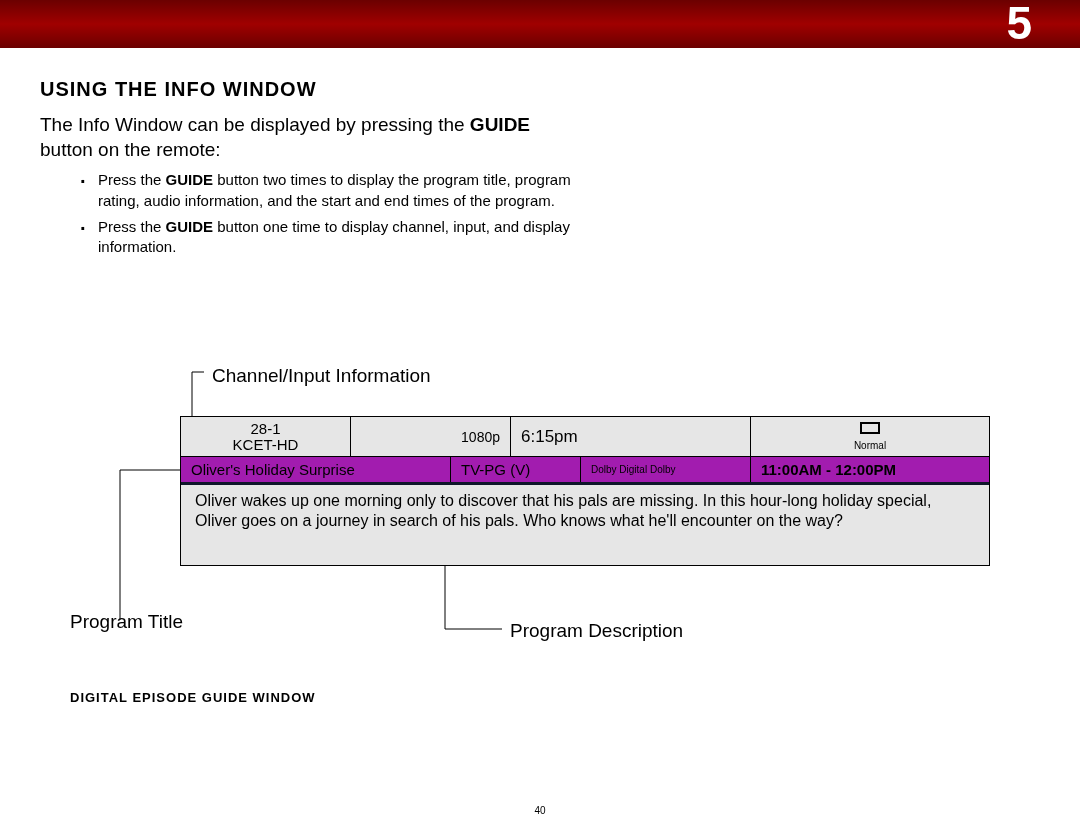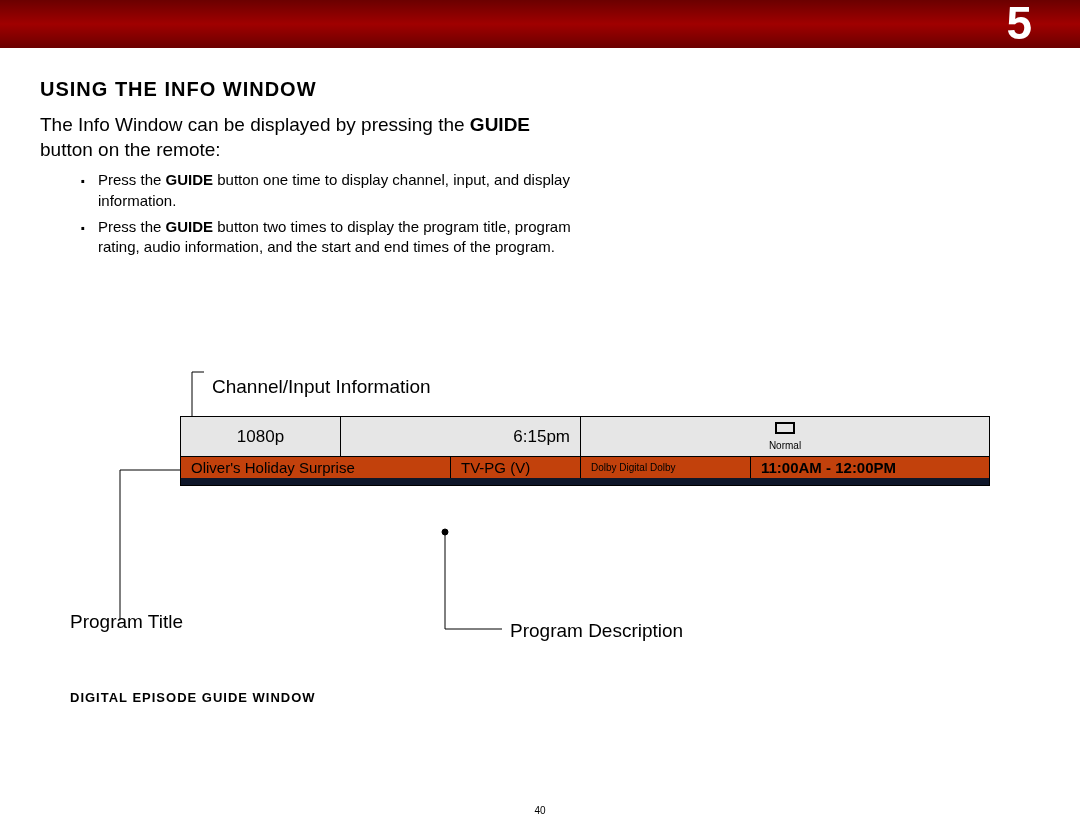--- a/index.html
+++ b/index.html
@@ -10,36 +10,36 @@
   .section-title { font-size: 20px; font-weight: 700; letter-spacing: 1px; margin-bottom: 12px; }
   .intro { font-size: 19px; max-width: 540px; line-height: 1.3; }
   ul { margin: 8px 0 0 40px; max-width: 530px; }
   ul li { font-size: 15px; line-height: 1.35; margin-bottom: 6px; list-style: none; position: relative; padding-left: 18px; }
   ul li::before { content: "·"; position: absolute; left: 0; top: -2px; font-size: 20px; font-weight: 700; }
   .bold { font-weight: 700; }
 
   .diagram { position: absolute; left: 70px; top: 360px; width: 940px; }
 
   .label { font-size: 19px; position: absolute; }
-  .label.channel { left: 142px; top: 16px; }
+  .label.channel { left: 142px; top: 5px; }
   .label.progtitle { left: 0; top: 251px; }
   .label.progdesc { left: 440px; top: 260px; }
 
   .infobox { position: absolute; left: 110px; top: 56px; width: 810px; border: 1px solid #000; }
   .row1 { display: flex; background: #e6e6e6; border-bottom: 1px solid #000; height: 40px; }
-  .cell { border-right: 1px solid #000; padding: 2px 10px; display: flex; flex-direction: column; justify-content: center; font-size: 15px; text-align: right; }
+  .cell { border-right: 1px solid #000; padding: 2px 10px; display: flex; flex-direction: column; justify-content: center; font-size: 15px; }
   .cell:last-child { border-right: none; }
   .cell.chan { width: 170px; text-align: center; line-height: 1.05; }
-  .cell.res  { width: 160px; text-align: center; font-size: 17px; }
+  .cell.res  { width: 160px; text-align: right; font-size: 14px; }
   .cell.time { width: 240px; font-size: 17px; padding-left: 10px; }
   .cell.disp { flex: 1; display: flex; flex-direction: column; align-items: center; justify-content: center; gap: 6px; }
   .disp-icon { width: 20px; height: 12px; border: 2px solid #000; }
   .disp-txt  { font-size: 10px; }
 
-  .row2 { display: flex; background: #c2410c; border-bottom: 7px solid #0f172a; height: 28px; }
+  .row2 { display: flex; background: #a21caf; border-bottom: 3px solid #0f172a; height: 28px; }
   .cell2 { border-right: 1px solid #000; padding: 3px 10px; font-size: 15px; display: flex; align-items: center; }
   .cell2:last-child { border-right: none; font-weight: bold; }
   .cell2.title { width: 270px; }
   .cell2.rating { width: 130px; }
   .cell2.audio { width: 170px; font-size: 10px; }
   .cell2.timeslot { flex: 1; }
 
   .row3 { background: #e6e6e6; padding: 6px 14px 14px 14px; font-size: 16px; line-height: 1.25; min-height: 80px; }
 
   .lead { position: absolute; stroke: #000; fill: none; }
@@ -55,24 +55,24 @@
   <div class="num">5</div>
 </div>
 
 <div class="content">
   <div class="section-title">USING THE INFO WINDOW</div>
   <p class="intro">
     <span>The Info Window can be displayed by pressing the </span><span class="bold">GUIDE</span><span> button on the remote:</span>
   </p>
   <ul>
     <li>
-      <span>Press the </span><span class="bold">GUIDE</span><span> button one time to display channel, input, and display information.</span>
+      <span>Press the </span><span class="bold">GUIDE</span><span> button two times to display the program title, program rating, audio information, and the start and end times of the program.</span>
     </li>
     <li>
-      <span>Press the </span><span class="bold">GUIDE</span><span> button two times to display the program title, program rating, audio information, and the start and end times of the program.</span>
+      <span>Press the </span><span class="bold">GUIDE</span><span> button one time to display channel, input, and display information.</span>
     </li>
   </ul>
 </div>
 
 <div class="diagram">
 
   <div class="label channel">Channel/Input Information</div>
   <div class="label progtitle">Program Title</div>
   <div class="label progdesc">Program Description</div>
 
@@ -83,31 +83,36 @@
 
     <path d="M50 260 L50 110 L122 110" stroke="#000" stroke-width="1"></path>
     <circle cx="122" cy="110" r="3" fill="#000"></circle>
 
     <path d="M432 269 L375 269 L375 172" stroke="#000" stroke-width="1"></path>
     <circle cx="375" cy="172" r="3" fill="#000"></circle>
   </svg>
 
   <div class="infobox">
     <div class="row1">
+      <div class="cell chan">
+        <div>28-1</div>
+        <div>KCET-HD</div>
+      </div>
       <div class="cell res">1080p</div>
       <div class="cell time">6:15pm</div>
       <div class="cell disp">
         <div class="disp-icon"></div>
         <div class="disp-txt">Normal</div>
       </div>
     </div>
     <div class="row2">
       <div class="cell2 title">Oliver's Holiday Surprise</div>
       <div class="cell2 rating">TV-PG (V)</div>
       <div class="cell2 audio">Dolby Digital Dolby</div>
       <div class="cell2 timeslot">11:00AM - 12:00PM</div>
     </div>
+    <div class="row3">Oliver wakes up one morning only to discover that his pals are missing. In this hour-long holiday special, Oliver goes on a journey in search of his pals. Who knows what he'll encounter on the way?</div>
   </div>
 
   <div class="caption">DIGITAL EPISODE GUIDE WINDOW</div>
 </div>
 
 <div class="pagefoot">40</div>
 
 </body></html>

